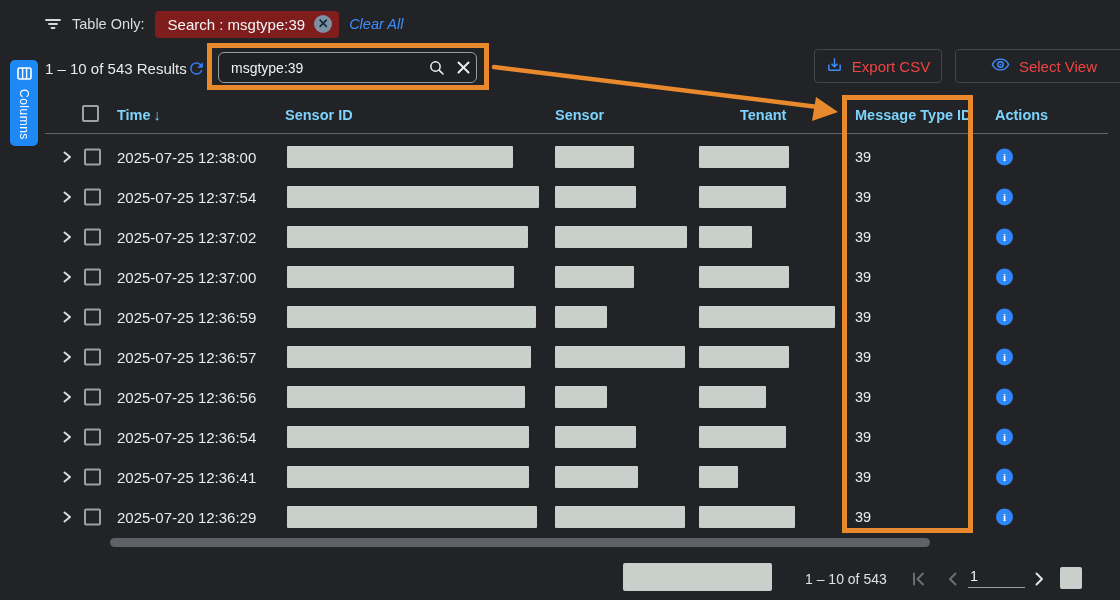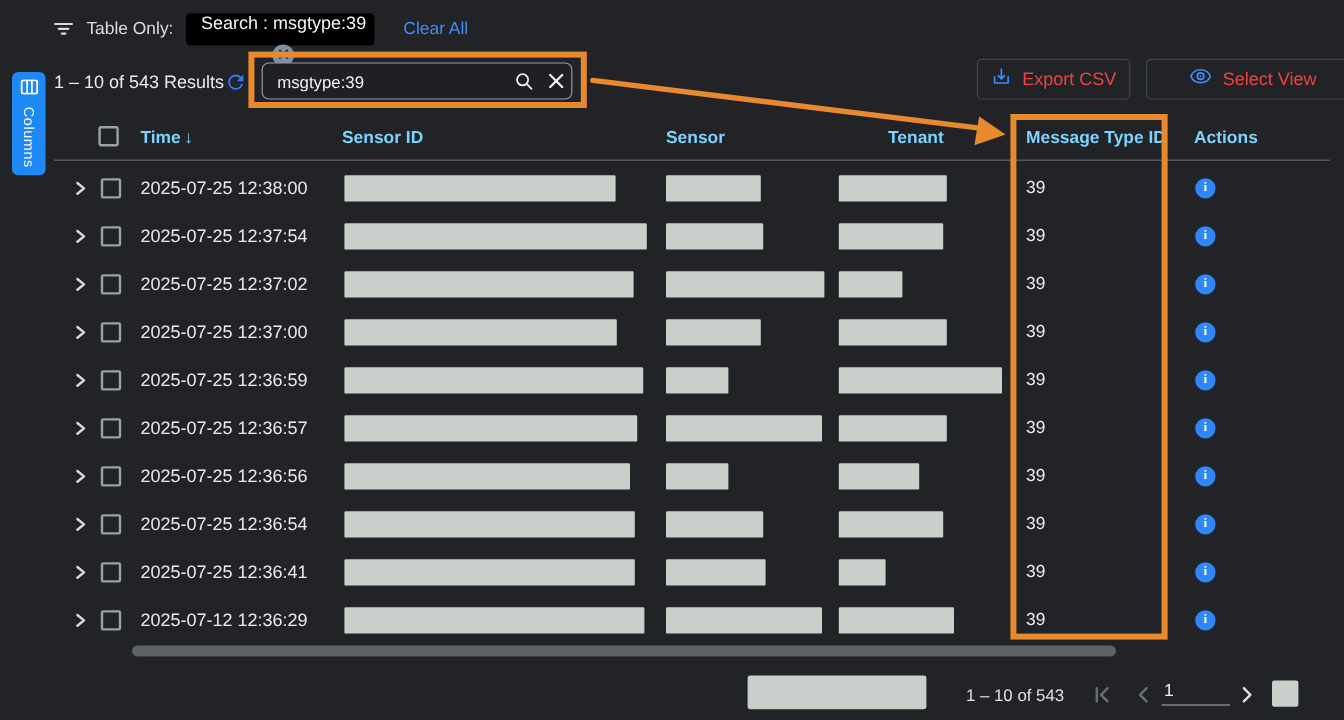--- a/index.html
+++ b/index.html
@@ -9,29 +9,29 @@
     font-family:"Liberation Sans", sans-serif;
     -webkit-font-smoothing:antialiased;
   }
   .abs{position:absolute;}
 
   
   .filter-bar{left:44px;top:10px;height:28px;display:flex;align-items:center;gap:10px;}
   .filter-icon{display:flex;align-items:center;}
   .table-only{font-size:14.5px;color:#dcdee0;text-align:right;}
   .chip{
-    display:flex;align-items:center;gap:9px;background:#000000;border-radius:4px;
-    height:27px;padding:0 7px 0 13px;cursor:pointer;flex-direction:column;
+    display:flex;align-items:center;gap:9px;background:#7f1d1d;border-radius:4px;
+    height:27px;padding:0 7px 0 13px;cursor:pointer;
   }
   .chip-label{font-size:15px;color:#f2f4f6;}
   .chip-x{
     width:18px;height:18px;border-radius:50%;background:#7e90a3;color:#18293d;
     font-size:13px;line-height:18px;text-align:center;font-weight:700;cursor:pointer;
   }
-  .clear-all{font-size:14.5px;color:#3f8dfd;cursor:pointer;margin-left:14px;}
+  .clear-all{font-size:14.5px;color:#3f8dfd;cursor:pointer;font-style:italic;}
 
   
   .columns-tab{
     left:10px;top:60px;width:28px;height:86px;background:#1e88f5;border-radius:5px;
     display:flex;flex-direction:column;align-items:center;padding-top:6px;box-sizing:border-box;
     cursor:pointer;
   }
   .columns-tab-label{
     writing-mode:vertical-rl;font-size:12px;color:#fff;margin-top:5px;letter-spacing:.5px;
   }
@@ -332,21 +332,21 @@
       <span class="cell act">i</span>
     </div>
 
     <div class="row" style="top: 497px;">
       <span class="cell expand">
         <svg width="14" height="14" viewBox="0 0 14 14">
             <polyline points="4.5,2.5 10,7 4.5,11.5" fill="none" stroke="#d9dbdd" stroke-width="2" stroke-linecap="round" stroke-linejoin="round"></polyline>
           </svg>
       </span>
       <span class="cell checkbox chk"></span>
-      <span class="cell time">2025-07-12 12:36:29</span>
+      <span class="cell time">2025-07-20 12:36:29</span>
       <span class="bar bar-sid" style="width: 250px;"></span>
       <span class="bar bar-sensor" style="width: 130px;"></span>
       <span class="bar bar-tenant" style="width: 96px;"></span>
       <span class="cell msg">39</span>
       <span class="cell act">i</span>
     </div>
   </div>
 
   <div class="abs col-annotation"></div>
   <svg class="abs arrow-svg" viewBox="0 0 1120 600">

